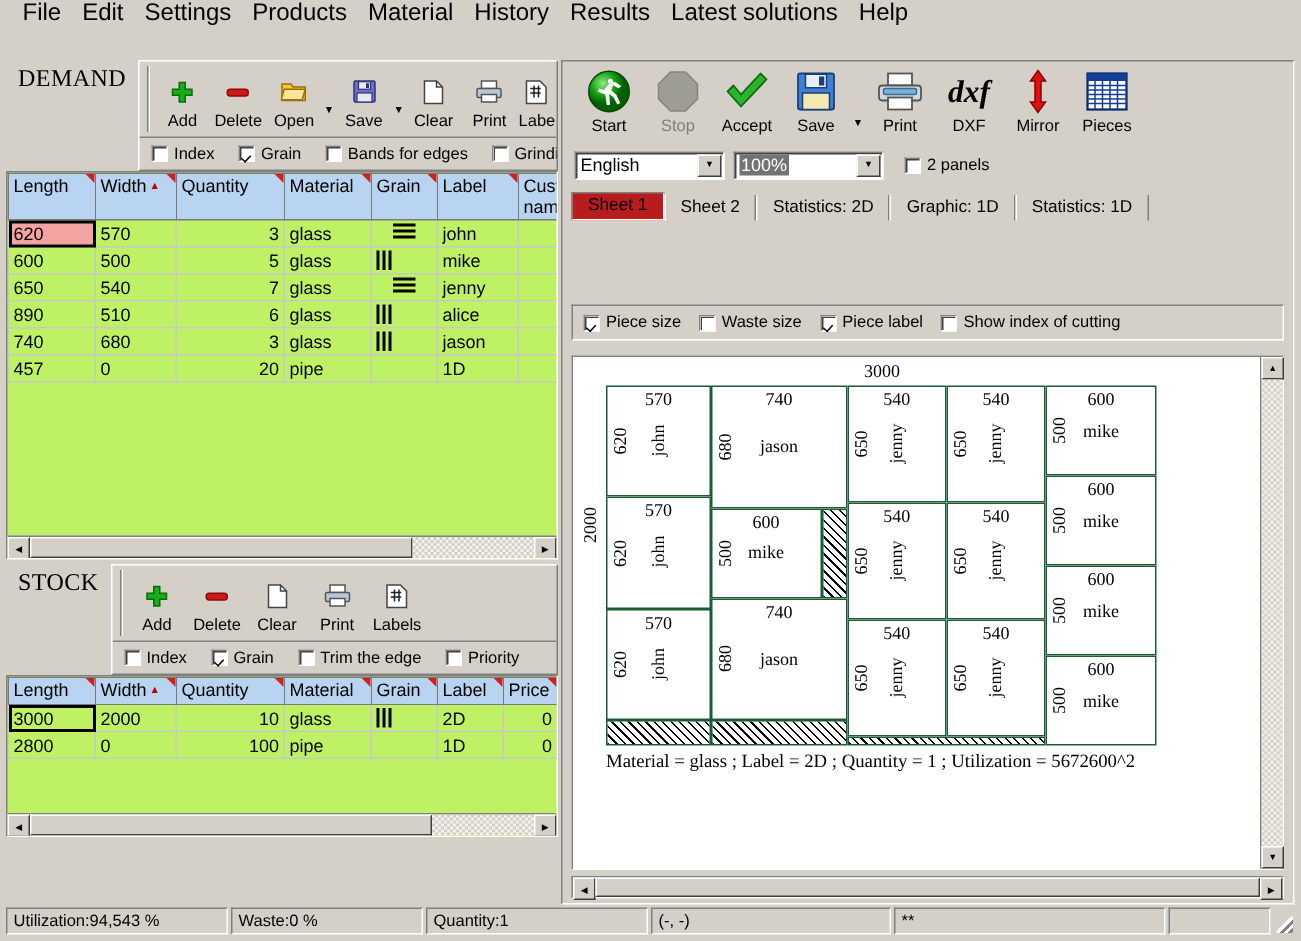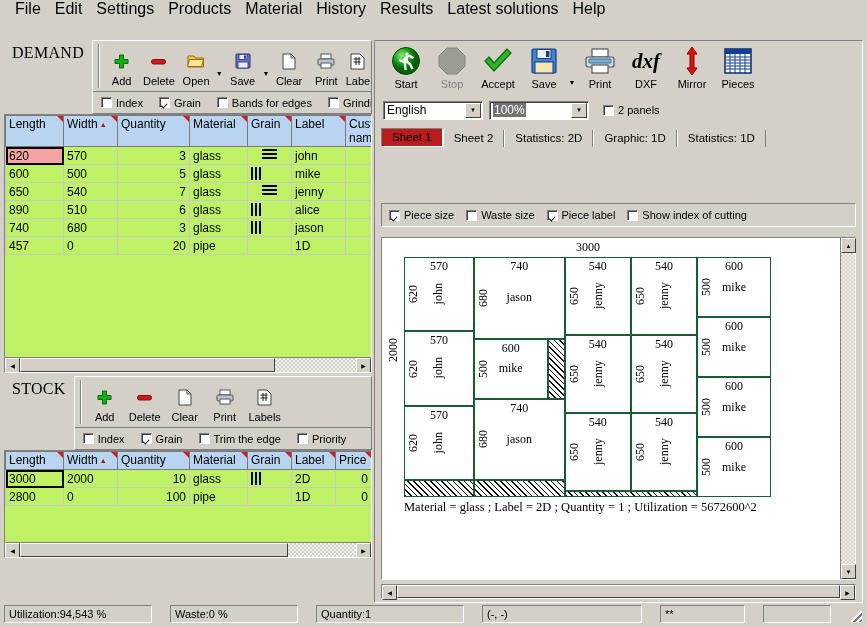--- a/index.html
+++ b/index.html
@@ -144,21 +144,21 @@
      font-family:"Liberation Serif",serif; font-size:12px; }
   .piece.vert .nm { writing-mode:vertical-rl; transform:rotate(180deg);
      justify-content:center; align-items:center; }
   .waste { position:absolute; border:1px solid #1a5c34;
      background:repeating-linear-gradient(45deg,#000 0 1px,#fff 1px 4px); }
   .caption { position:absolute; font-family:"Liberation Serif",serif; font-size:12.5px;
      white-space:nowrap; }
 
   
   .statusbar { position:absolute; left:2px; right:2px; bottom:2px; height:18px;
-     display:flex; gap:18px;justify-content:center; }
+     display:flex; gap:2px;justify-content:center; }
   .scell { border:1px solid; border-color:#808080 #fff #fff #808080; background:#d4d0c8;
      font-size:11px; padding:1px 4px; display:flex; align-items:center; overflow:hidden;
      white-space:nowrap; }
   .grip { width:14px; background:#d4d0c8; align-self:stretch; position:relative; }
   .grip::after{ content:""; position:absolute; right:1px; bottom:1px; width:11px; height:11px;
      background:
        linear-gradient(135deg,transparent 45%,#fff 45% 58%,#808080 58% 70%,transparent 70%),
        linear-gradient(135deg,transparent 70%,#fff 70% 82%,#808080 82% 94%,transparent 94%);}
 </style>
 </head>

